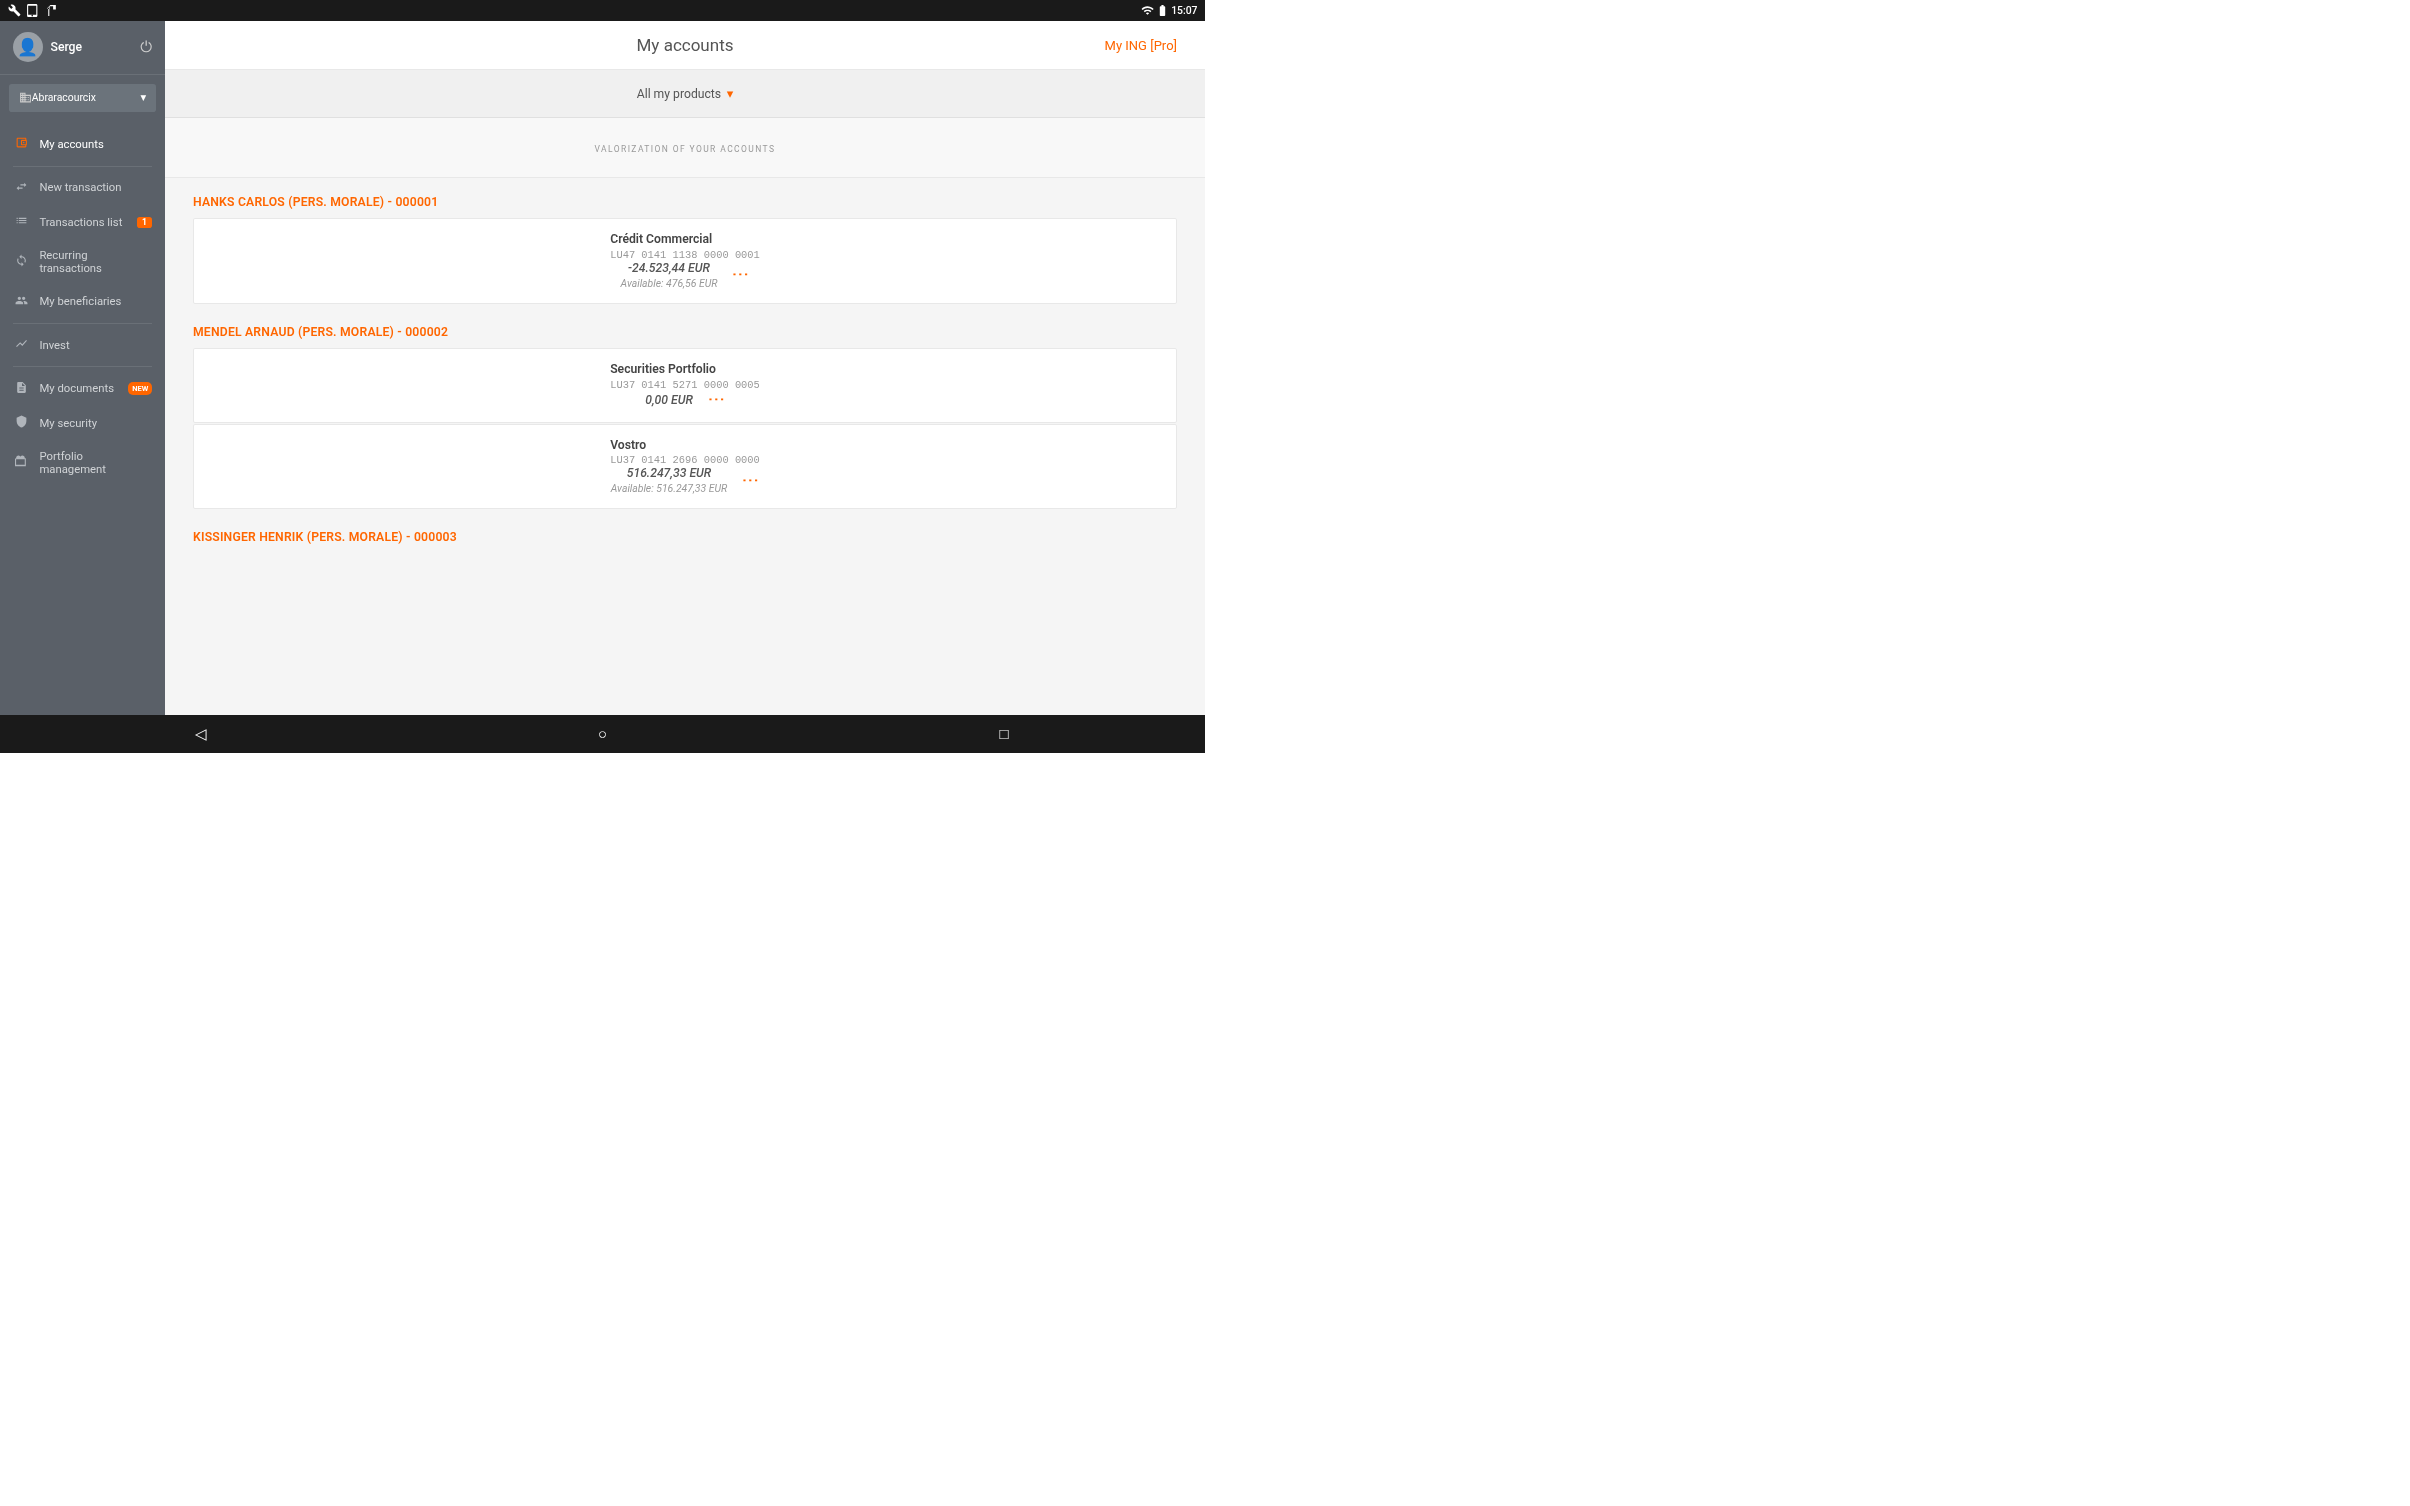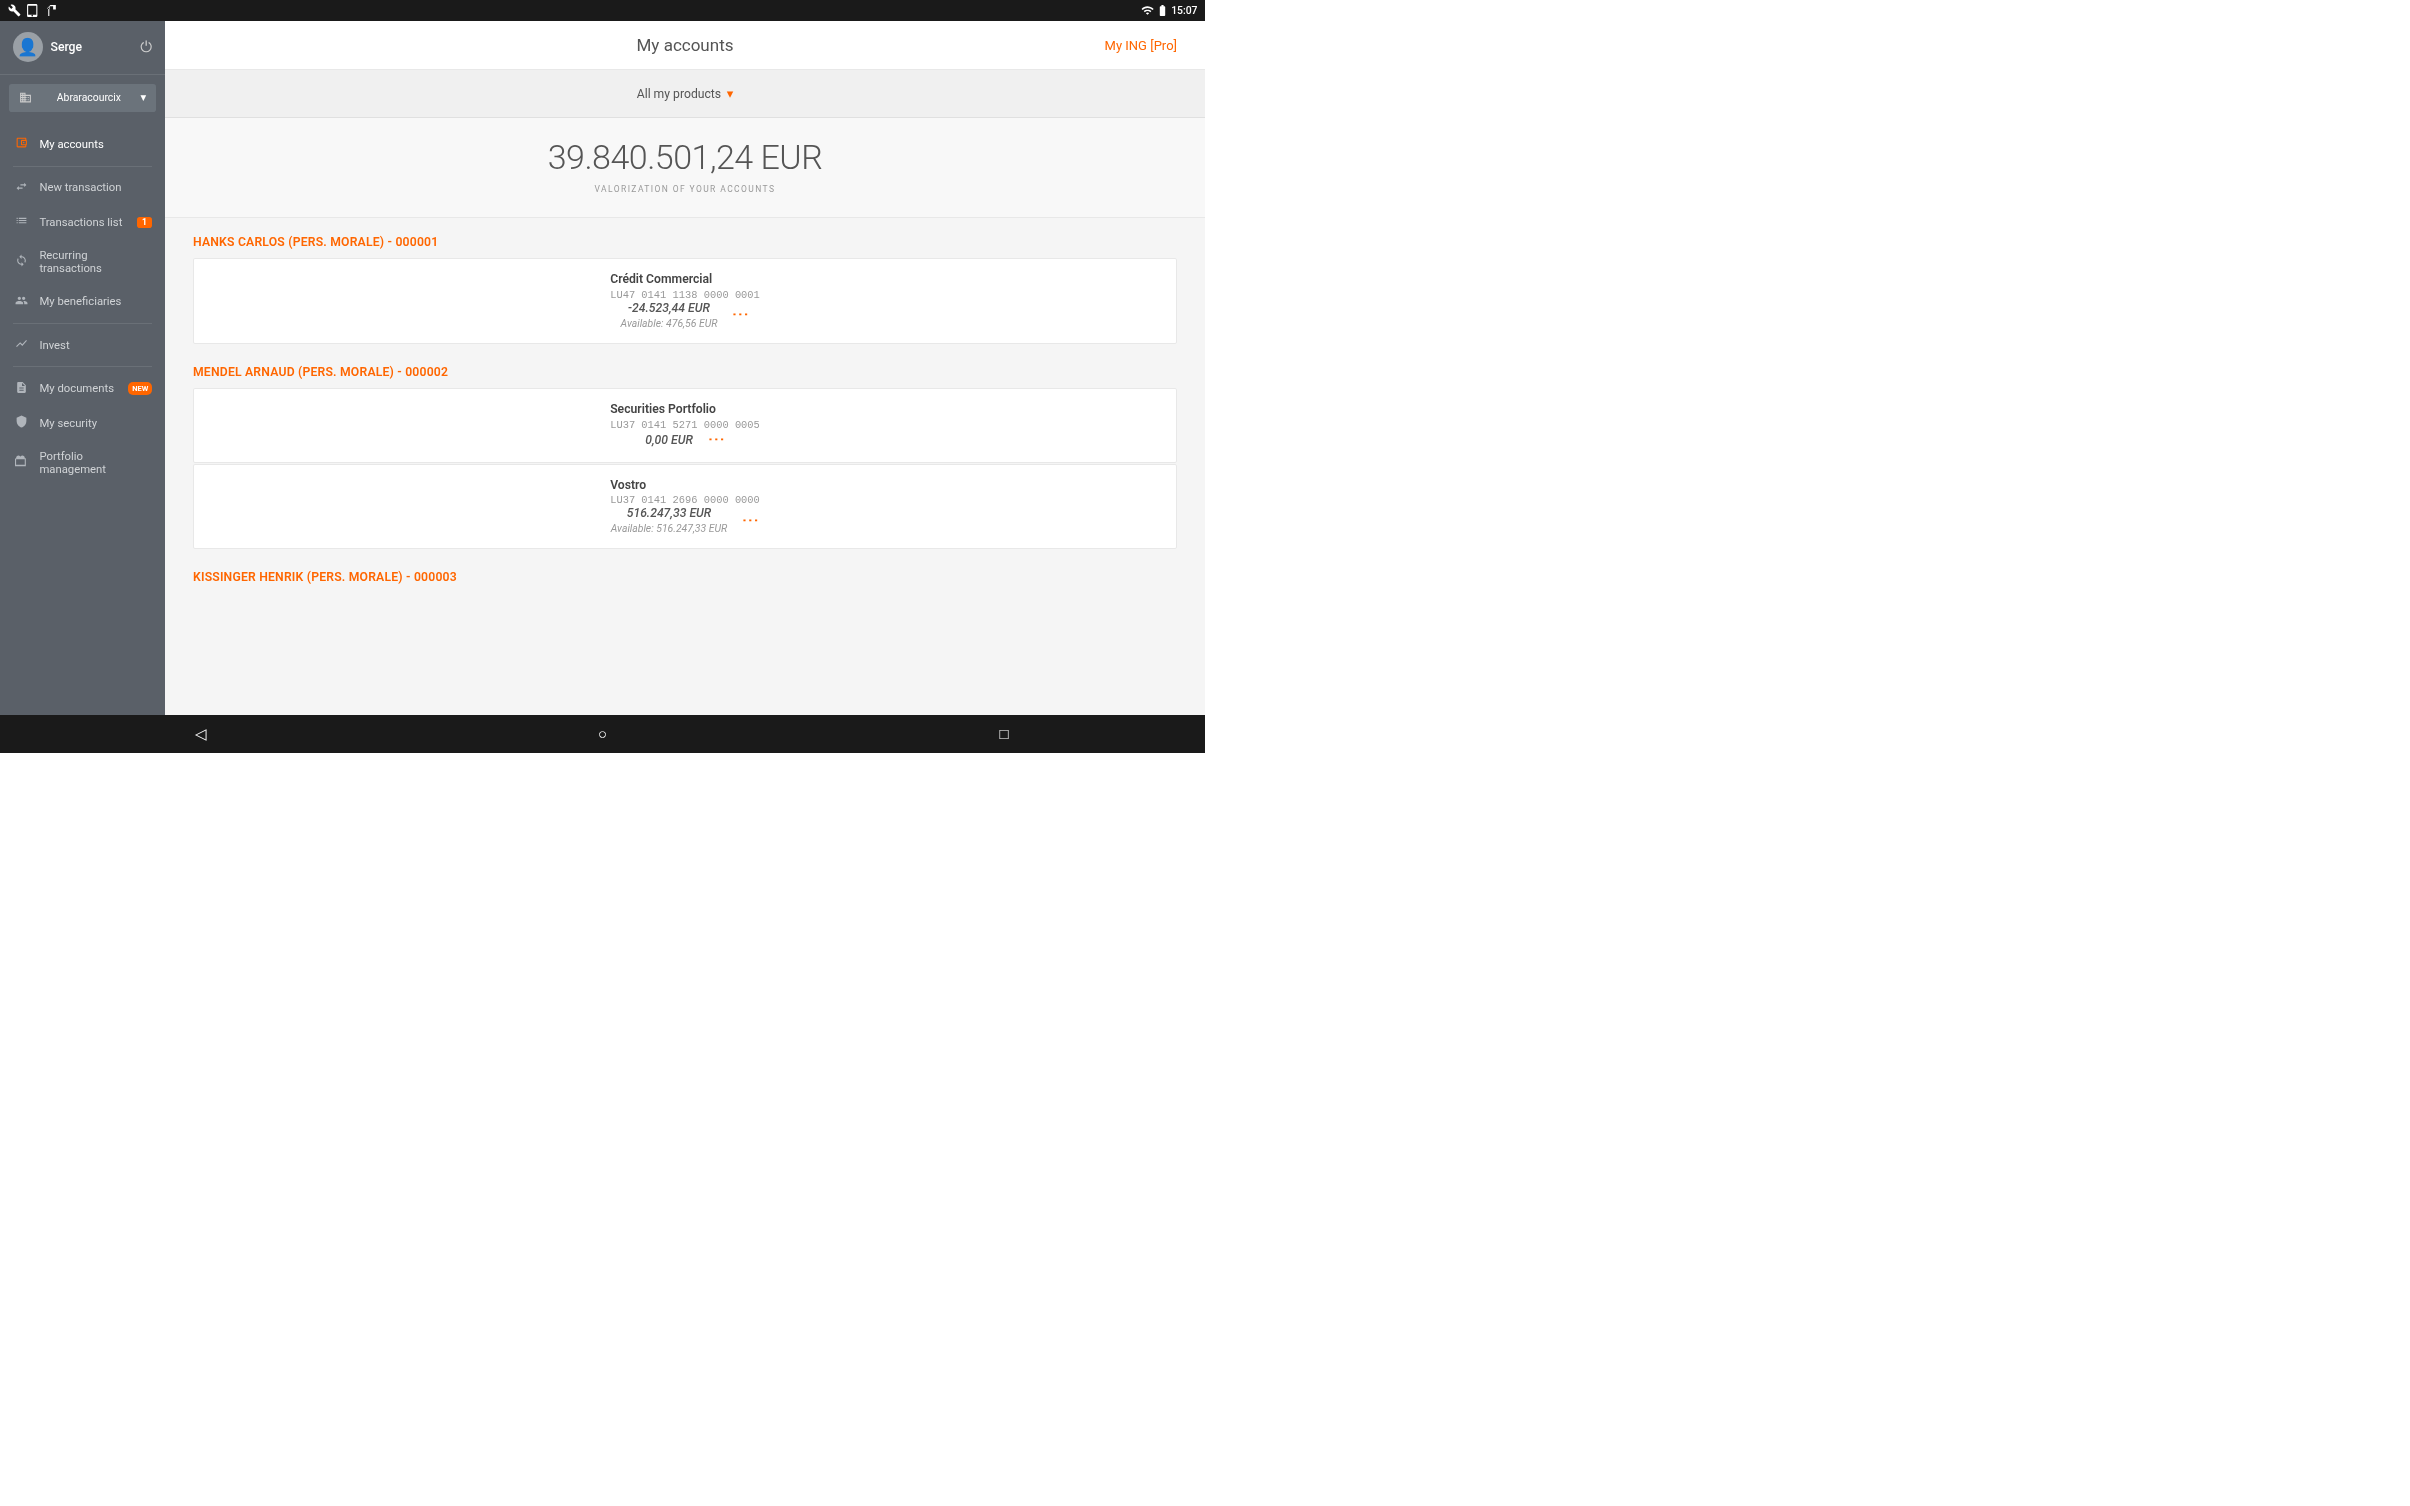--- a/index.html
+++ b/index.html
@@ -101,21 +101,21 @@
       border-radius: 2.8px;
       display: flex;
       align-items: center;
       justify-content: space-between;
       padding: 7.5px 9.4px;
       cursor: pointer;
     }
     .account-selector-inner {
       display: flex;
       align-items: center;
-      gap: 25px;
+      gap: 0;
     }
     .account-selector-text {
       color: #fff;
       font-size: 10.4px;
     }
     .chevron-down {
       color: #fff;
       font-size: 11.3px;
     }
 
@@ -499,21 +499,20 @@
     </div>
 
     <div class="products-filter">
       <div class="filter-dropdown">
         <span>All my products</span>
         <span class="filter-chevron">▾</span>
       </div>
     </div>
 
     <div class="valuation-section">
-      <div class="valuation-amount">39.840.501,24 EUR</div>
       <div class="valuation-label">VALORIZATION OF YOUR ACCOUNTS</div>
     </div>
 
     <div class="accounts-list">
 
       <div class="account-cards">
         <div class="account-group-title">HANKS CARLOS (PERS. MORALE) - 000001</div>
         <div class="account-card">
           <div class="account-card-left">
             <div class="account-card-name">Crédit Commercial</div>

